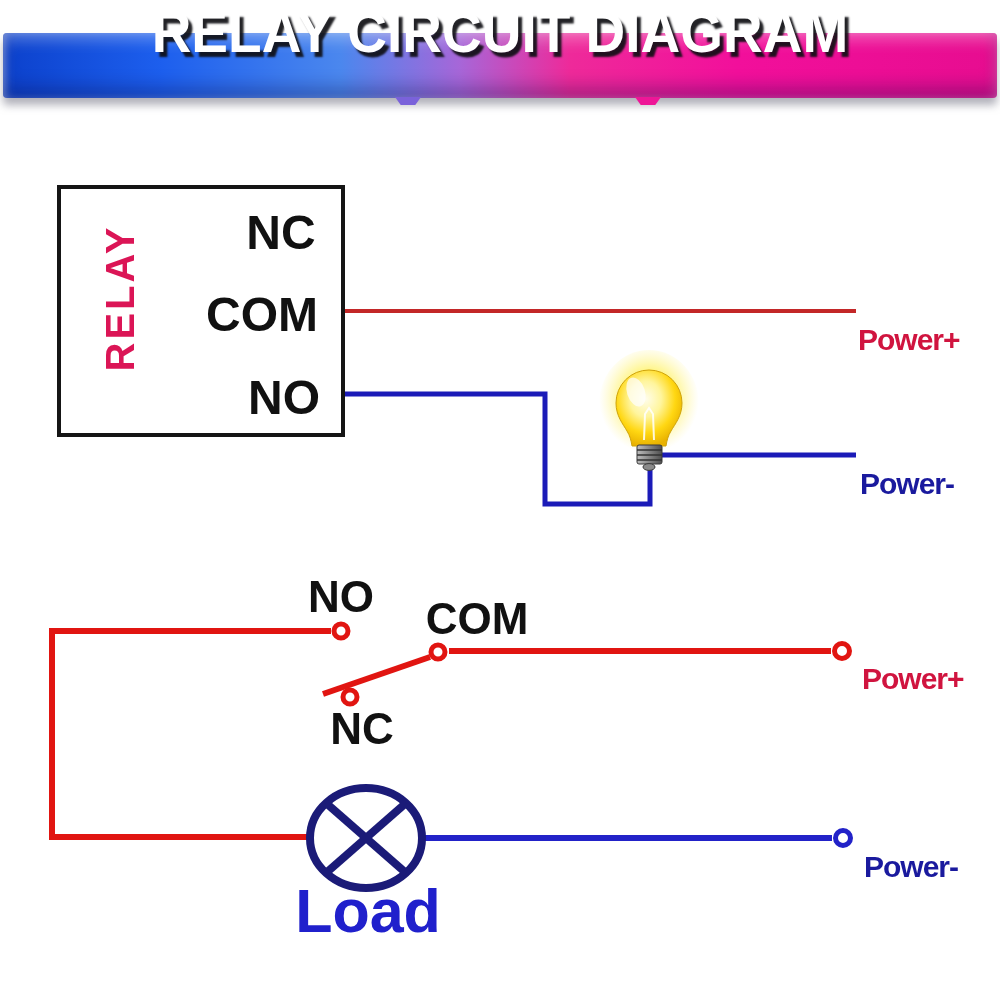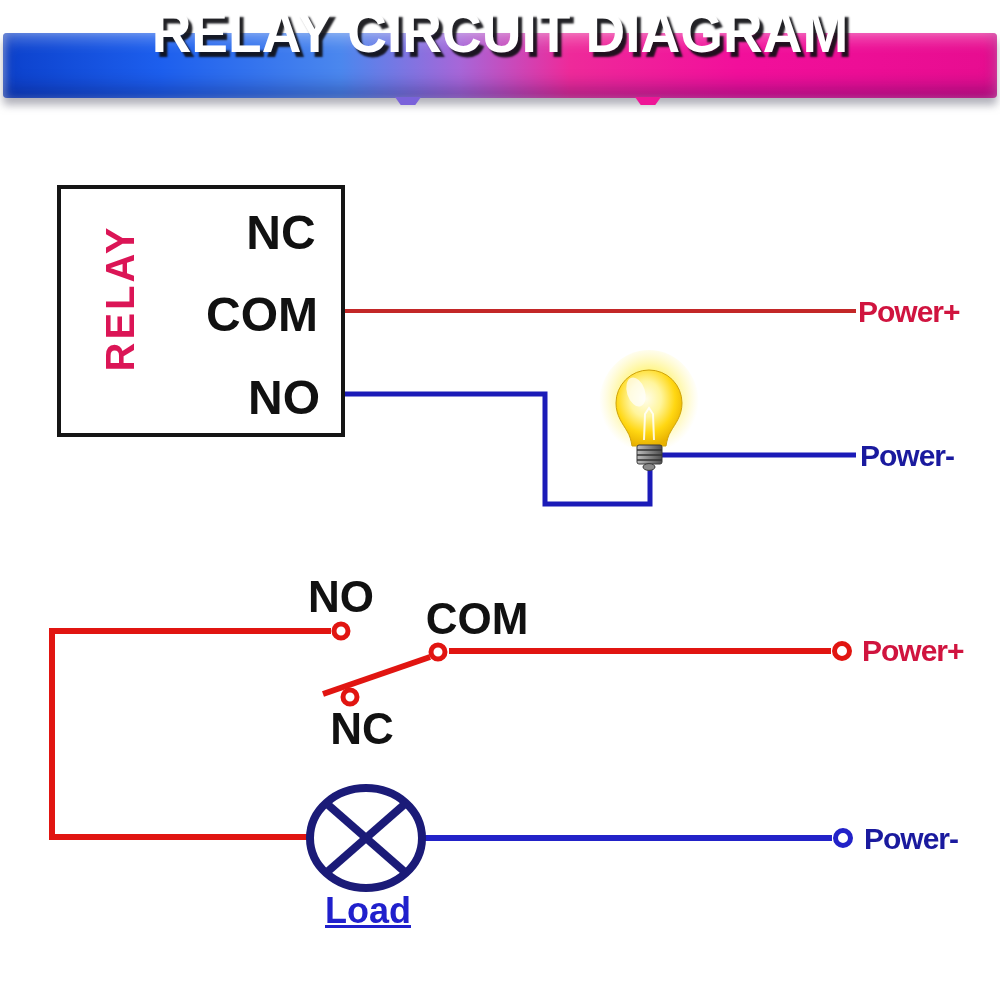--- a/index.html
+++ b/index.html
@@ -59,23 +59,23 @@
   .w-blue{stroke:var(--wire-blue);stroke-width:6;fill:none;}
   .node-red{fill:#fff;stroke:var(--wire-red);stroke-width:5;}
   .node-blue{fill:#fff;stroke:var(--wire-blue);stroke-width:5;}
   .load-sym{stroke:var(--load-symbol);stroke-width:8;fill:#fff;}
   .load-x{stroke:var(--load-symbol);stroke-width:8;}
 
   
   .pwr{font-size:30px;font-weight:bold;letter-spacing:-1px;}
   .pwr-plus{color:var(--power-plus-text);}
   .pwr-minus{color:var(--power-minus-text);}
-  .p-left{transform:translate(0,-50%);}
+  .p-left{transform:translate(0,-50%);margin-top:28px;}
   .sw-lbl{color:var(--label-black);font-size:44px;font-weight:bold;}
-  .load-lbl{color:var(--load-text);font-size:36px;font-weight:bold;text-decoration:underline;}
+  .load-lbl{color:var(--load-text);font-size:61px;font-weight:bold;}
 </style>
 </head>
 <body>
 
 <div class="stage">
 
   <div class="banner">
     <div class="bevel"></div>
     <div class="tab1"></div>
     <div class="tab2"></div>

